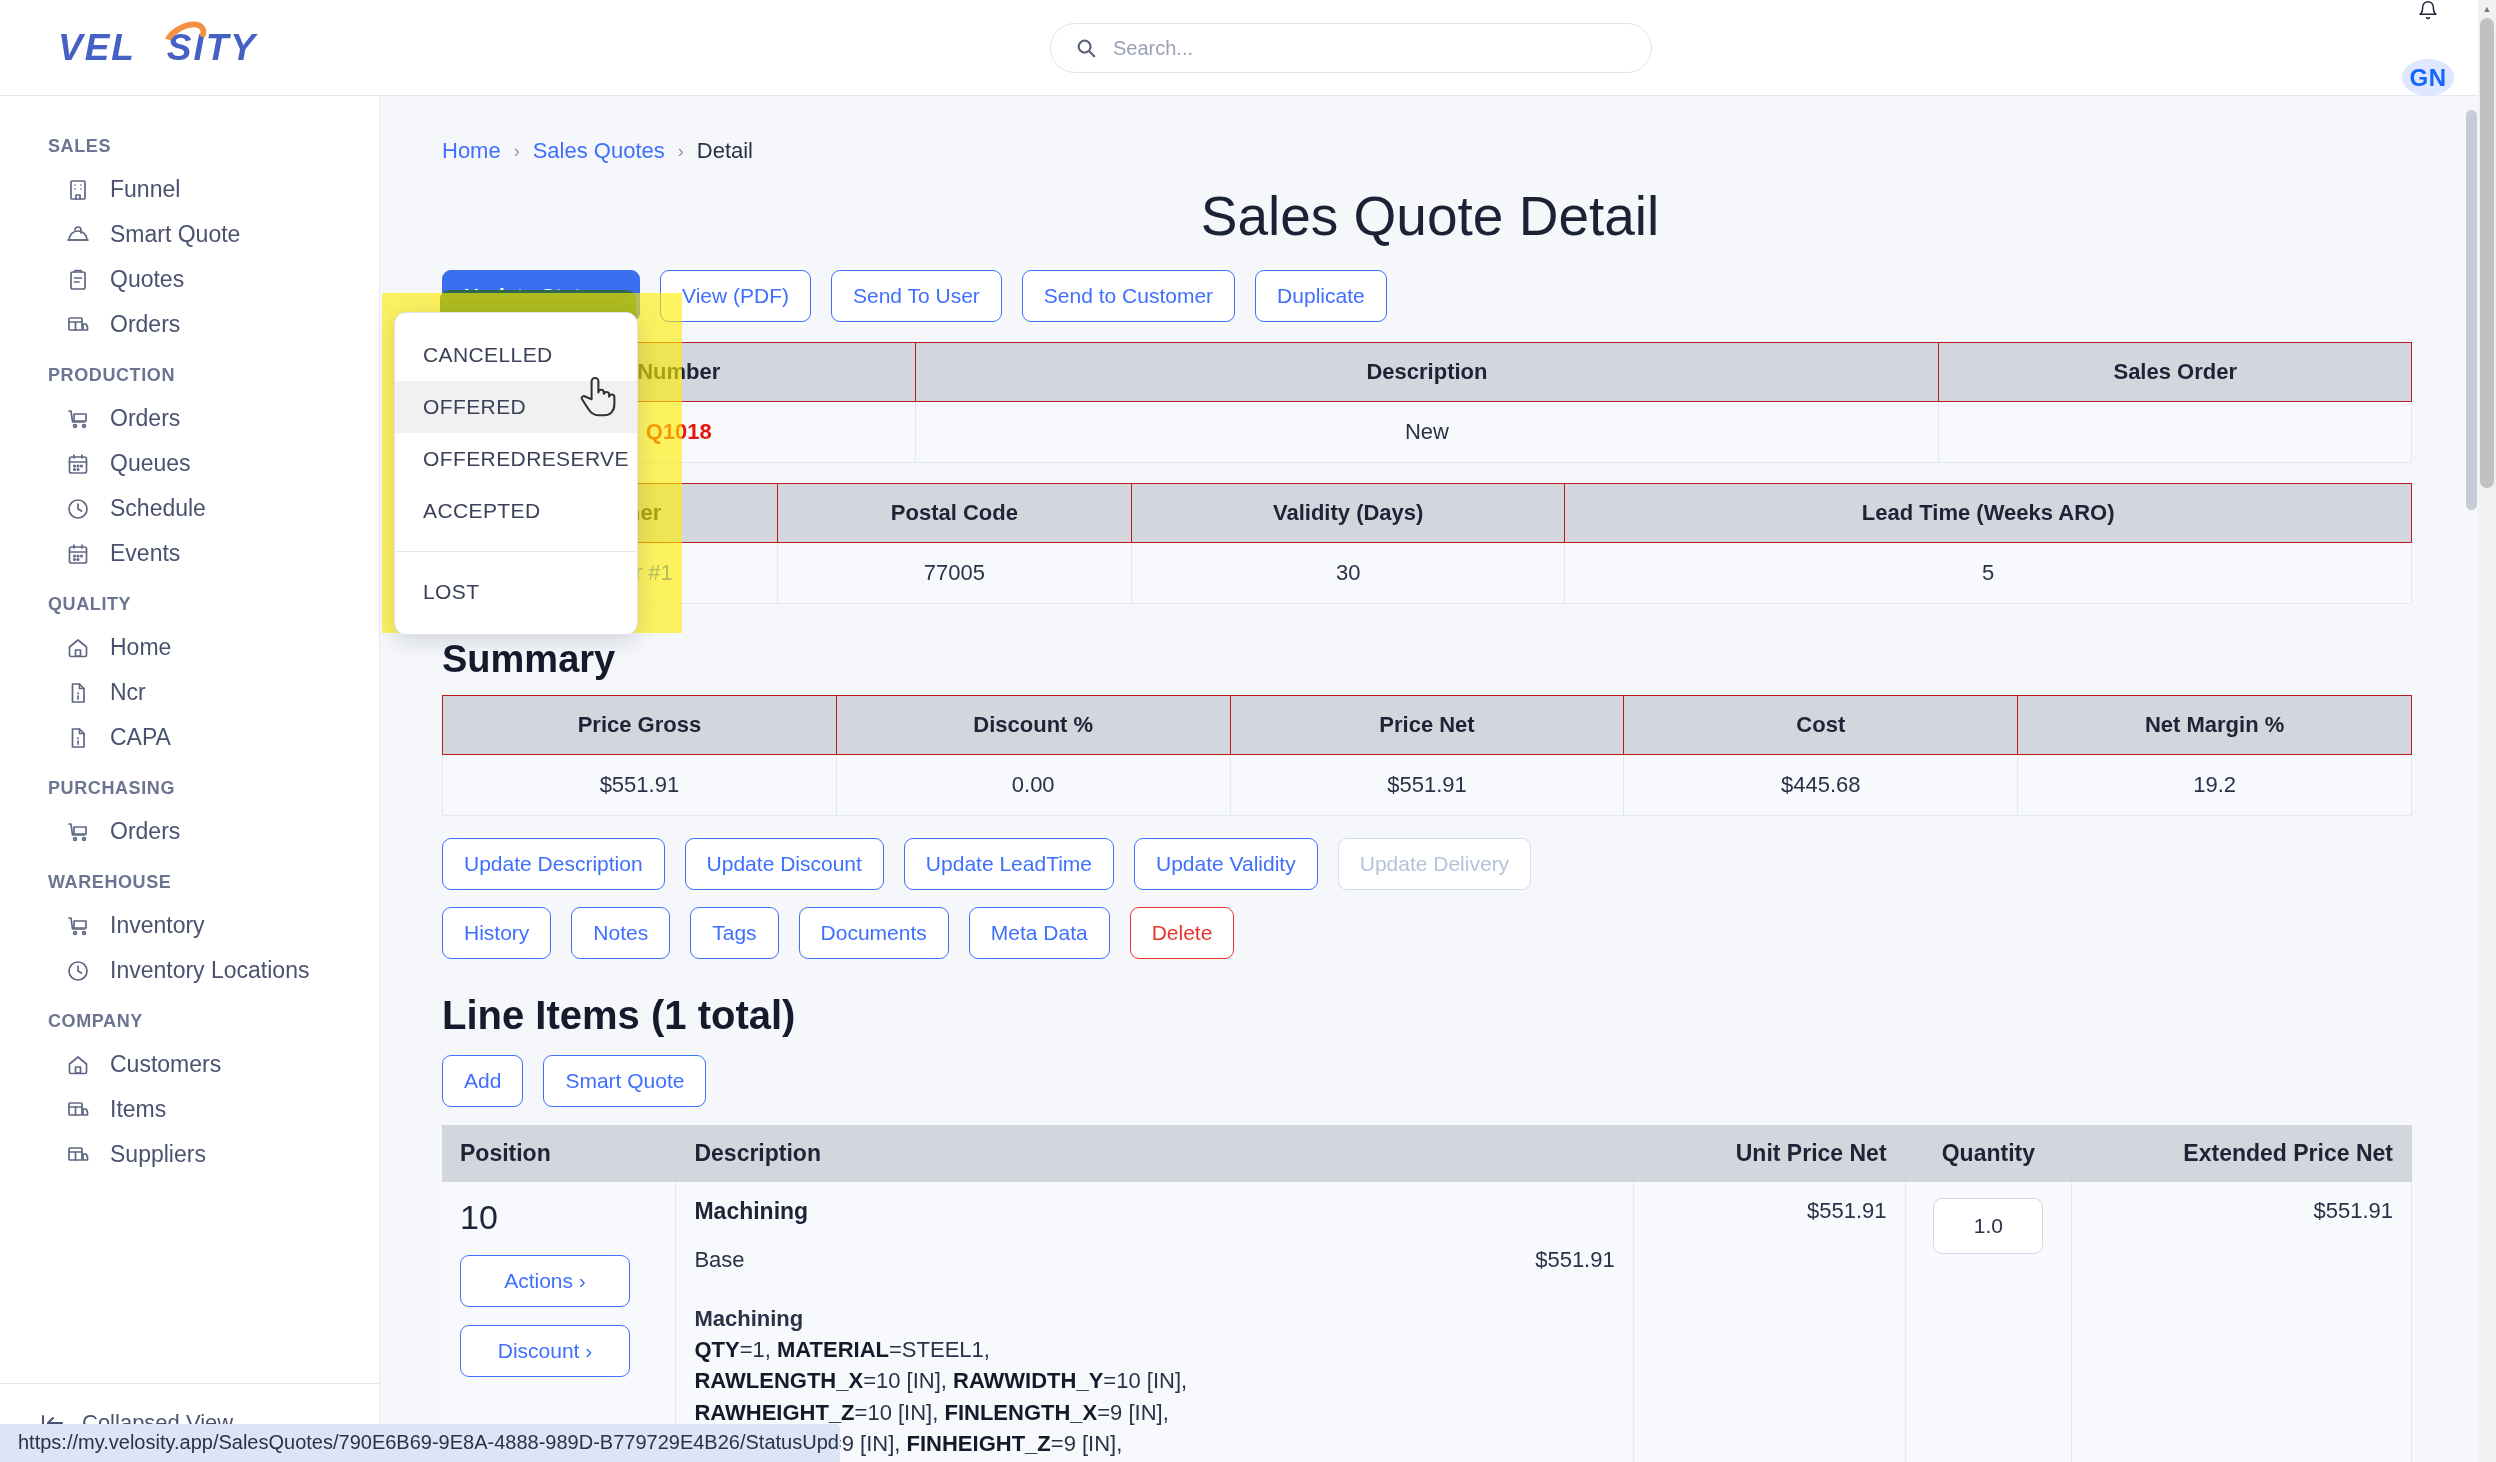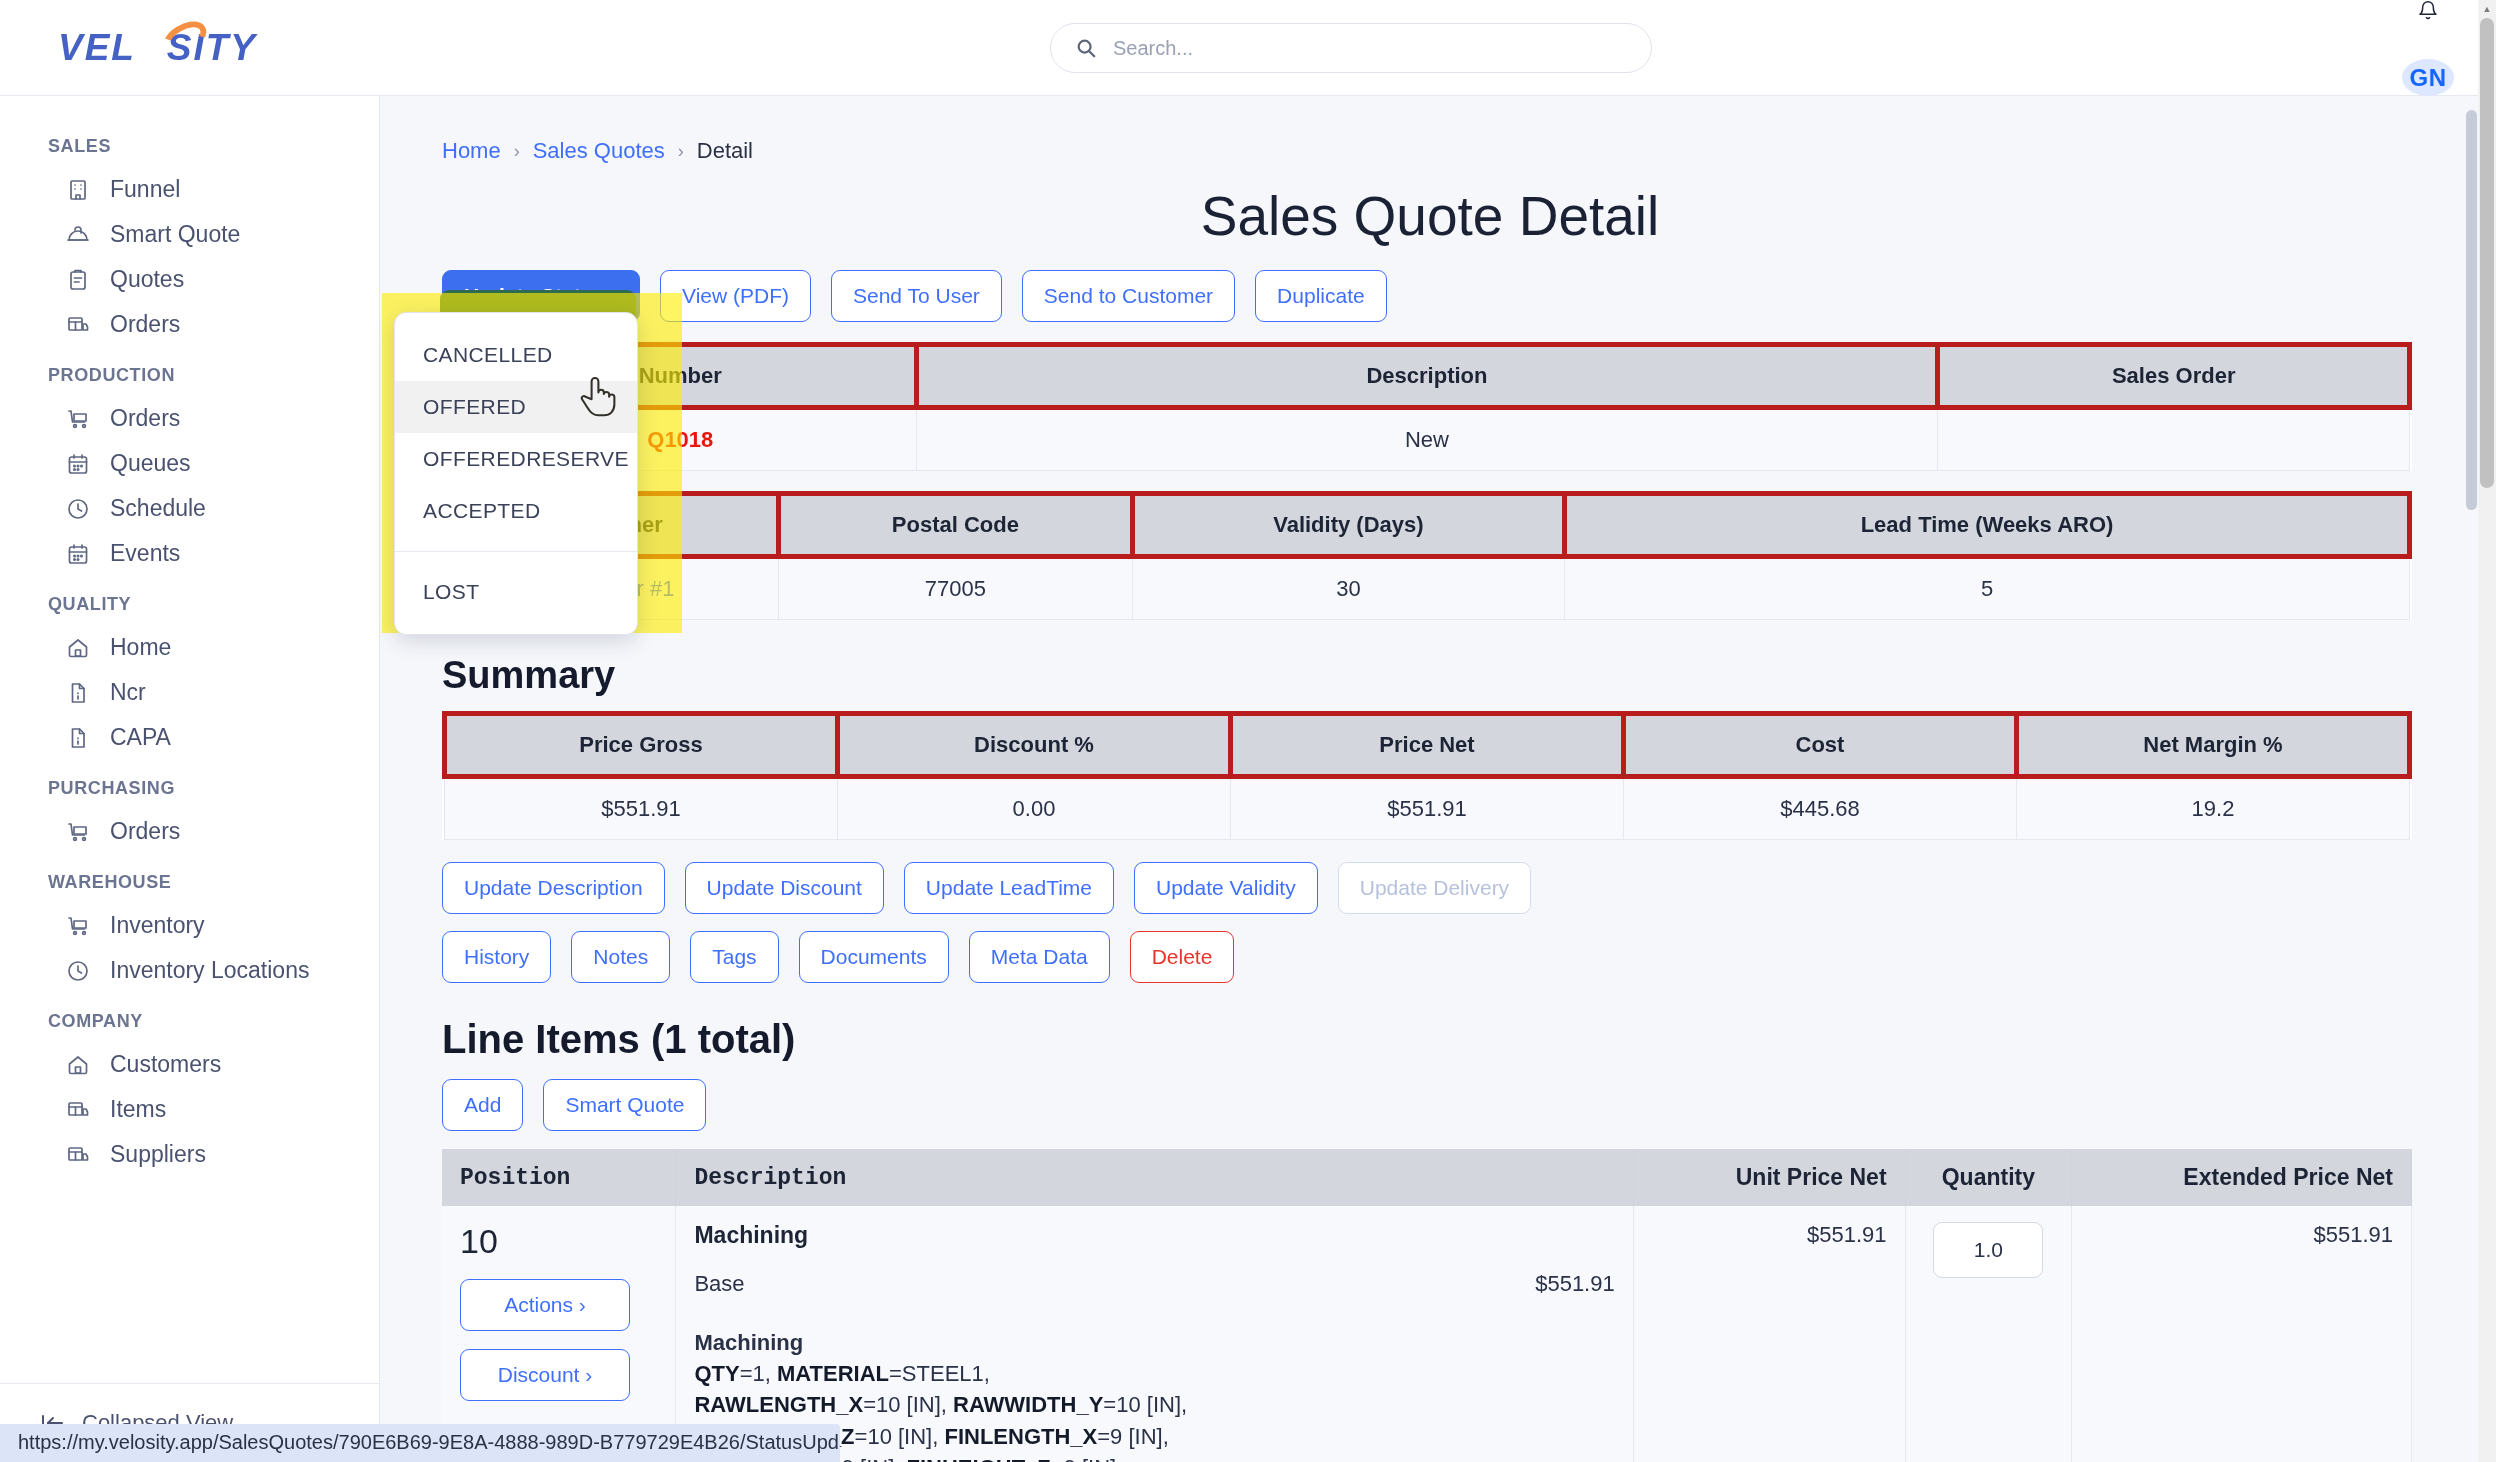--- a/index.html
+++ b/index.html
@@ -117,42 +117,42 @@
   }
   .btn.primary { background: #3c6ef0; border-color: #3c6ef0; color: #fff; font-weight: bold; }
   .btn.danger { border-color: #e8342b; color: #e8342b; }
   .btn.disabled { border-color: #d4dcf0; color: #b6c2dd; cursor: default; }
   .btn-row.tight { padding-top: 17px; }
 
   
   .tbl { width: 1970px; margin: 20px 0 0 62px; border-collapse: collapse; background: #fff; }
   .tbl th {
     background: #d3d6dd; color: #1d2436; font-size: 22px; font-weight: bold;
-    padding: 16px 22px; text-align: center; border: 5px solid #b91c1c;
+    padding: 16px 22px; text-align: center; border: 1px solid #b91c1c;
   }
   .tbl td {
     background: #f7f9fd; color: #2b3147; font-size: 22px;
     padding: 17px 22px; text-align: center; border: 1px solid #e4e8f0;
   }
   .tbl td.num-red { color: #e8160b; font-weight: bold; }
   .tbl td a { color: #3f6fff; text-decoration: none; }
 
   .sec-h {
     font-size: 40px; font-weight: bold; color: #151b2c;
     padding: 34px 0 0 62px;
   }
   .sec-h.small { font-size: 38px; }
 
   
   .li-tbl { width: 1970px; margin: 18px 0 0 62px; border-collapse: collapse; }
   .li-tbl th {
     background: #d3d6dd; color: #1d2436; font-size: 23px; font-weight: bold;
     padding: 15px 18px; border-right: 1px solid #cfd3dc;
   }
-  .li-tbl th.l { text-align: left; font-family: Liberation Mono, monospace; }
+  .li-tbl th.l { text-align: left; }
   .li-tbl th.r { text-align: right; }
   .li-tbl th.c { text-align: center; }
   .li-tbl td {
     background: #f7f9fd; vertical-align: top;
     padding: 16px 18px; border-right: 1px solid #e4e8f0; border-bottom: 1px solid #e4e8f0;
     font-size: 22px; color: #2b3147;
   }
   .pos-num { font-size: 34px; color: #1d2436; }
   .desc-title { font-weight: bold; font-size: 23px; color: #1d2436; }
   .desc-sub { margin-top: 22px; display:flex; justify-content: space-between; font-size: 22px;}

